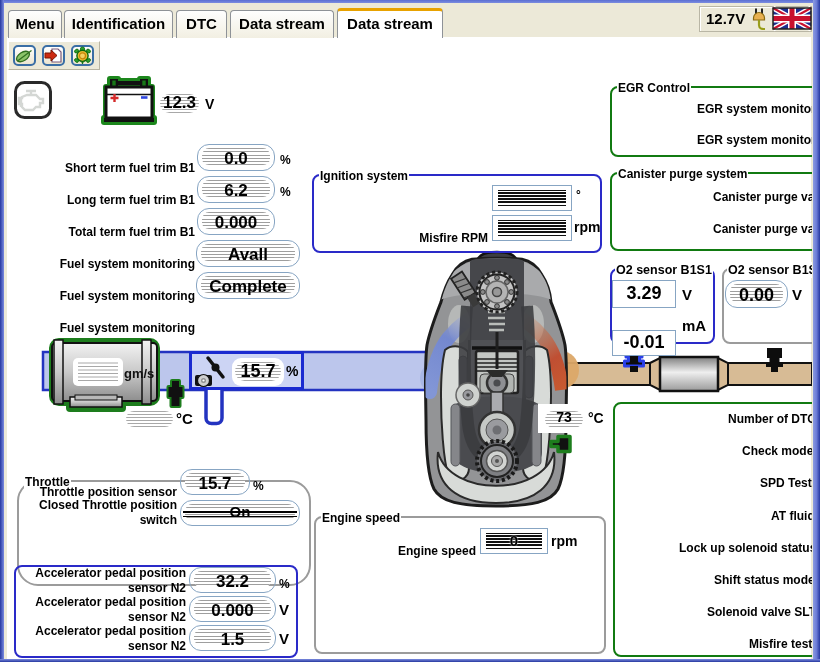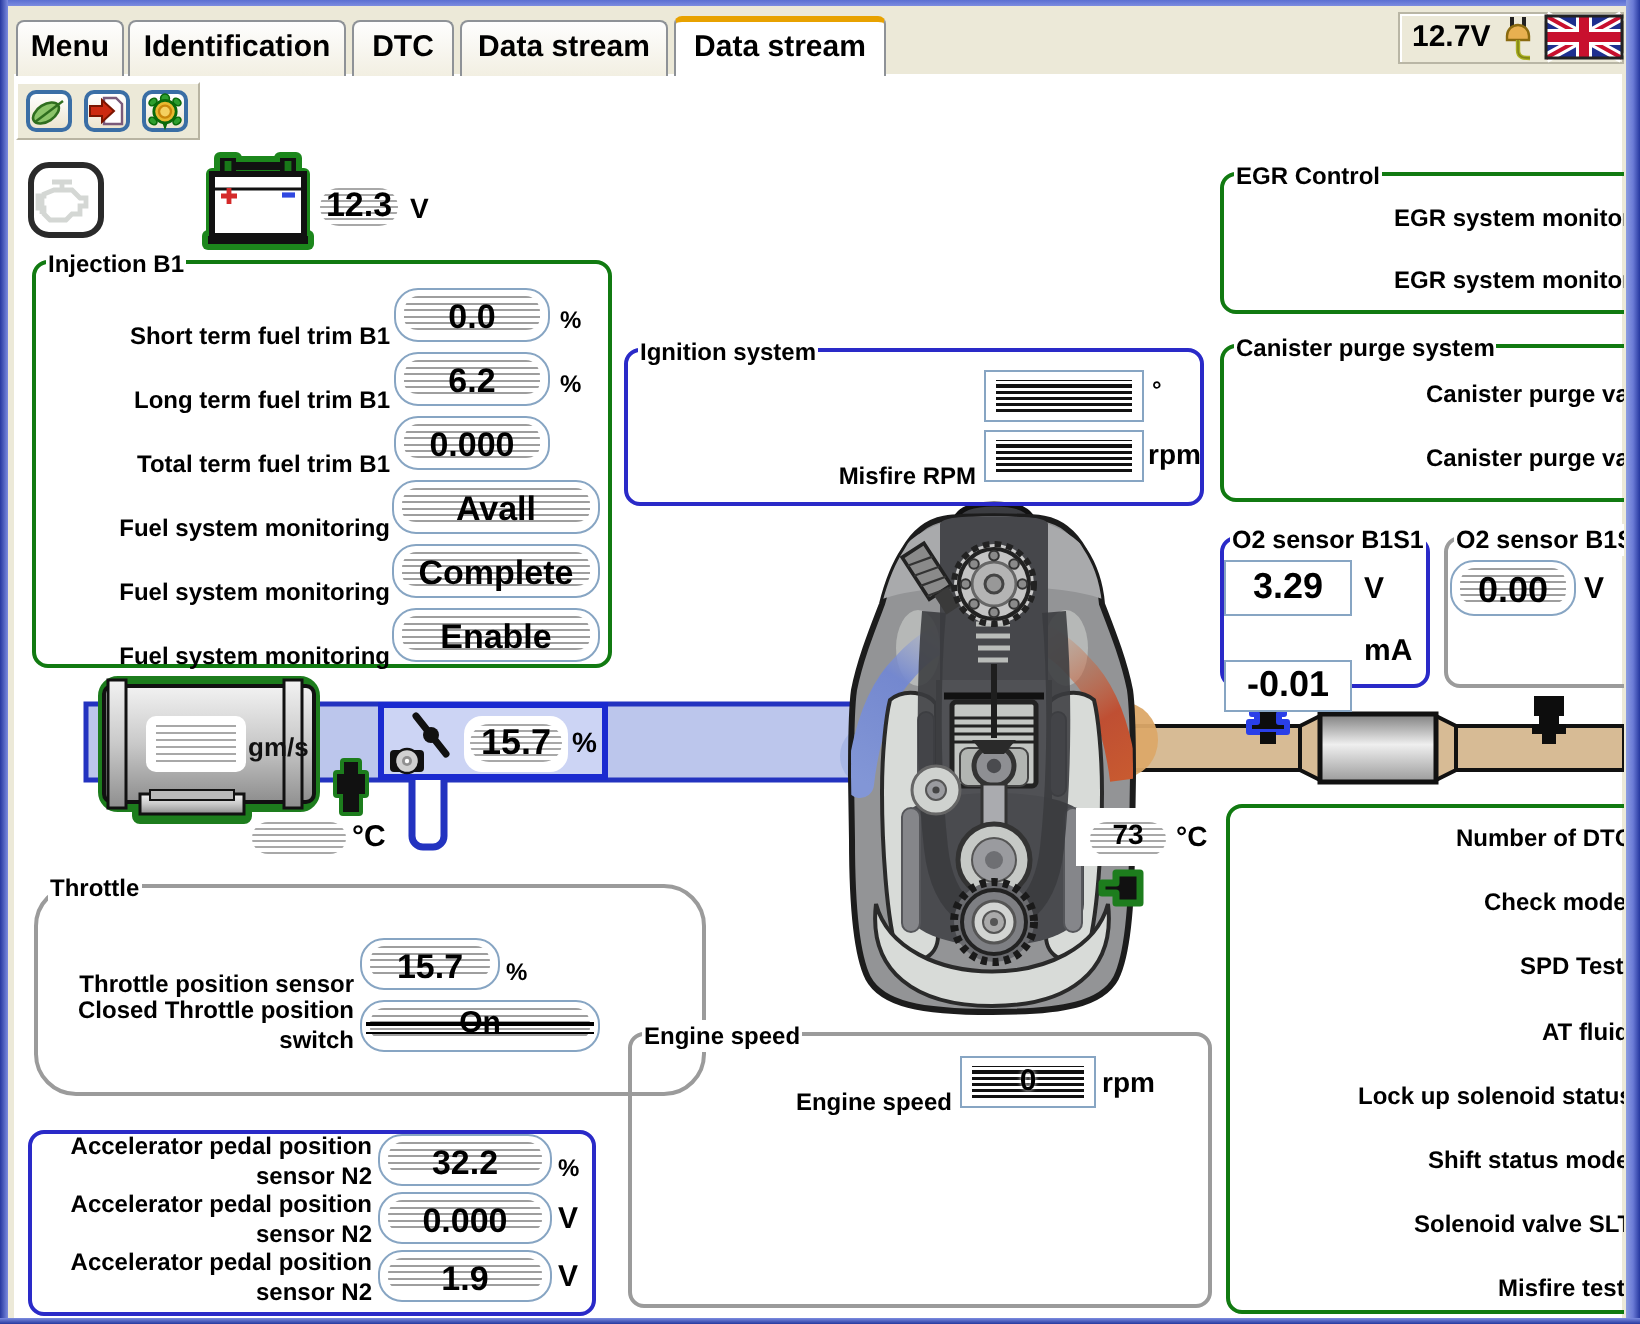--- a/index.html
+++ b/index.html
@@ -298,37 +298,33 @@
   <div class="abs" style="left:286px;top:363px;font-size:14px;">%</div>
 
   <div class="abs white" style="left:538px;top:404px;width:70px;height:29px;"></div>
   <div class="abs stripe nopad" style="left:545px;top:411px;width:38px;height:17px;"></div>
   <div class="abs" style="left:543px;top:409px;width:42px;text-align:center;font-size:14px;">73</div>
   <div class="abs" style="left:588px;top:410px;font-size:14px;">°C</div>
   <svg style="left:548px;top:432px;" width="26" height="24" viewBox="0 0 26 24">
     <path d="M3 9.5 h7 v-5 h12 v15 h-12 v-5 h-7 z" fill="#111" stroke="#1d7d1d" stroke-width="3.5" stroke-linejoin="round"></path>
   </svg>
 
-  <div class="grp gGreen" style="left:16px;top:130px;width:290px;height:204px;">
-    <div class="gtitle" style="left:5px;">Injection B1</div>
-  </div>
   <div class="lbl" style="left:20px;top:151px;width:175px;">Short term fuel trim B1</div>
   <div class="vbox stripe" style="left:197px;top:144px;width:78px;height:27px;line-height:22px;">0.0</div>
   <div class="unit" style="left:280px;top:153px;">%</div>
   <div class="lbl" style="left:20px;top:183px;width:175px;">Long term fuel trim B1</div>
   <div class="vbox stripe" style="left:197px;top:176px;width:78px;height:27px;line-height:22px;">6.2</div>
   <div class="unit" style="left:280px;top:185px;">%</div>
   <div class="lbl" style="left:20px;top:215px;width:175px;">Total term fuel trim B1</div>
   <div class="vbox stripe" style="left:197px;top:208px;width:78px;height:27px;line-height:22px;">0.000</div>
   <div class="lbl" style="left:20px;top:247px;width:175px;">Fuel system monitoring</div>
   <div class="vbox stripe" style="left:196px;top:240px;width:104px;height:27px;line-height:22px;">Avall</div>
   <div class="lbl" style="left:20px;top:279px;width:175px;">Fuel system monitoring</div>
   <div class="vbox stripe" style="left:196px;top:272px;width:104px;height:27px;line-height:22px;">Complete</div>
   <div class="lbl" style="left:20px;top:311px;width:175px;">Fuel system monitoring</div>
-  <div class="vbox stripe" style="left:196px;top:304px;width:104px;height:27px;line-height:22px;">Enable</div>
 
   <div class="grp gBlue" style="left:312px;top:174px;width:290px;height:79px;">
     <div class="gtitle" style="left:5px;">Ignition system</div>
   </div>
   <div class="vbox dstripe" style="left:492px;top:185px;width:80px;height:26px;"></div>
   <div class="unit" style="left:576px;top:188px;">°</div>
   <div class="lbl" style="left:330px;top:221px;width:158px;">Misfire RPM</div>
   <div class="vbox dstripe" style="left:492px;top:215px;width:80px;height:26px;"></div>
   <div class="abs" style="left:574px;top:219px;font-size:14px;">rpm</div>
 
@@ -351,42 +347,42 @@
   <div class="unitB" style="left:682px;top:286px;">V</div>
   <div class="vbox" style="left:612px;top:313px;width:64px;height:26px;line-height:22px;font-size:18px;margin-top:17px;">-0.01</div>
   <div class="unitB" style="left:682px;top:317px;">mA</div>
 
   <div class="grp gGray" style="left:722px;top:268px;width:140px;height:76px;">
     <div class="gtitle" style="left:3px;font-size:12.5px;">O2 sensor B1S2</div>
   </div>
   <div class="vbox stripe" style="left:725px;top:280px;width:63px;height:28px;line-height:23px;font-size:18px;">0.00</div>
   <div class="unitB" style="left:792px;top:286px;">V</div>
 
-  <div class="grp gGray" style="left:17px;top:442px;width:336px;height:106px;border-radius:21px;">
+  <div class="grp gGray" style="left:17px;top:480px;width:294px;height:106px;border-radius:21px;">
     <div class="gtitle" style="left:5px;">Throttle</div>
   </div>
   <div class="lbl" style="left:20px;top:475px;width:157px;">Throttle position sensor</div>
   <div class="vbox stripe" style="left:180px;top:469px;width:70px;height:26px;line-height:21px;">15.7</div>
   <div class="unit" style="left:253px;top:479px;">%</div>
   <div class="lbl2" style="left:20px;top:498px;width:157px;text-align:right;">Closed Throttle position<br>switch</div>
   <div class="vbox stripe" style="left:180px;top:500px;width:120px;height:26px;"></div>
   <div class="abs" style="left:180px;top:503px;width:120px;text-align:center;font-size:15px;">On</div>
   <div class="abs" style="left:183px;top:511px;width:114px;height:1.5px;background:#000;"></div>
   <div class="abs" style="left:183px;top:515.5px;width:114px;height:1.5px;background:#000;"></div>
 
   <div class="grp gBlue" style="left:14px;top:565px;width:284px;height:93px;">
   </div>
   <div class="lbl2" style="left:20px;top:566px;width:166px;text-align:right;">Accelerator pedal position<br>sensor N2</div>
   <div class="vbox stripe" style="left:189px;top:567px;width:87px;height:26px;line-height:21px;">32.2</div>
   <div class="unit" style="left:279px;top:577px;">%</div>
   <div class="lbl2" style="left:20px;top:595px;width:166px;text-align:right;">Accelerator pedal position<br>sensor N2</div>
   <div class="vbox stripe" style="left:189px;top:596px;width:87px;height:26px;line-height:21px;">0.000</div>
   <div class="unitB" style="left:279px;top:601px;">V</div>
   <div class="lbl2" style="left:20px;top:624px;width:166px;text-align:right;">Accelerator pedal position<br>sensor N2</div>
-  <div class="vbox stripe" style="left:189px;top:625px;width:87px;height:26px;line-height:21px;">1.9</div>
+  <div class="vbox stripe" style="left:189px;top:625px;width:87px;height:26px;line-height:21px;">1.5</div>
   <div class="unitB" style="left:279px;top:630px;">V</div>
 
   <div class="grp gGray" style="left:314px;top:516px;width:292px;height:138px;">
     <div class="gtitle" style="left:5px;">Engine speed</div>
   </div>
   <div class="lbl" style="left:330px;top:534px;width:146px;">Engine speed</div>
   <div class="vbox dstripe" style="left:480px;top:528px;width:68px;height:26px;"></div>
   <div class="abs" style="left:480px;top:532px;width:68px;text-align:center;font-size:15px;text-shadow:0 0 2px #fff;">0</div>
   <div class="abs" style="left:551px;top:533px;font-size:14px;">rpm</div>
 

